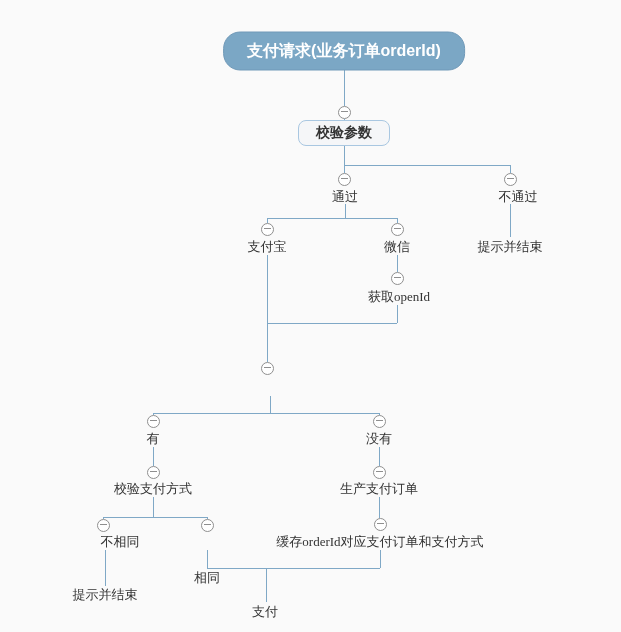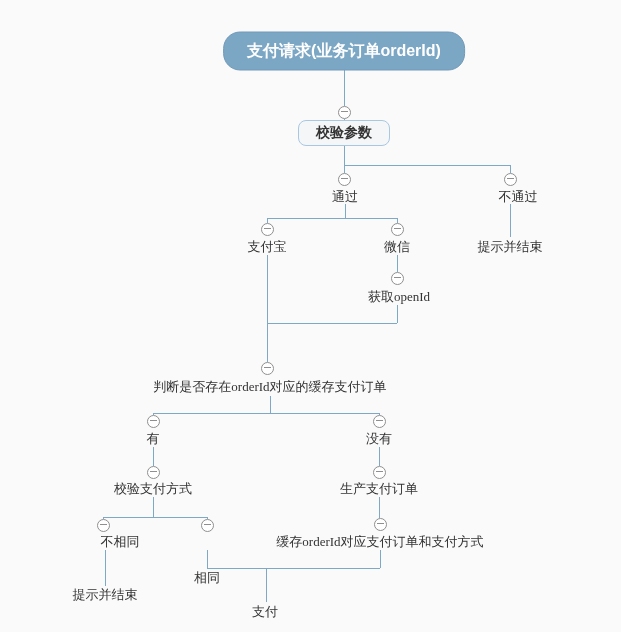--- a/index.html
+++ b/index.html
@@ -109,21 +109,20 @@
   <div class="collapse" style="left:380px;top:524px;"></div>
 
   <div class="box-node" style="left:344px;top:133px;">校验参数</div>
 
   <div class="lbl" style="left:345px;top:197px;">通过</div>
   <div class="lbl" style="left:510px;top:197px;margin-left:8px;">不通过</div>
   <div class="lbl" style="left:510px;top:247px;">提示并结束</div>
   <div class="lbl" style="left:267px;top:247px;">支付宝</div>
   <div class="lbl" style="left:397px;top:247px;">微信</div>
   <div class="lbl" style="left:399px;top:297px;">获取openId</div>
-  <div class="lbl" style="left:270px;top:387px;">判断是否存在orderId对应的缓存支付订单</div>
   <div class="lbl" style="left:153px;top:439px;">有</div>
   <div class="lbl" style="left:379px;top:439px;">没有</div>
   <div class="lbl" style="left:153px;top:489px;">校验支付方式</div>
   <div class="lbl" style="left:379px;top:489px;">生产支付订单</div>
   <div class="lbl" style="left:120px;top:542px;">不相同</div>
   <div class="lbl" style="left:207px;top:542px;margin-top:36px;">相同</div>
   <div class="lbl" style="left:380px;top:542px;">缓存orderId对应支付订单和支付方式</div>
   <div class="lbl" style="left:105px;top:595px;">提示并结束</div>
   <div class="lbl" style="left:265px;top:612px;">支付</div>
 

